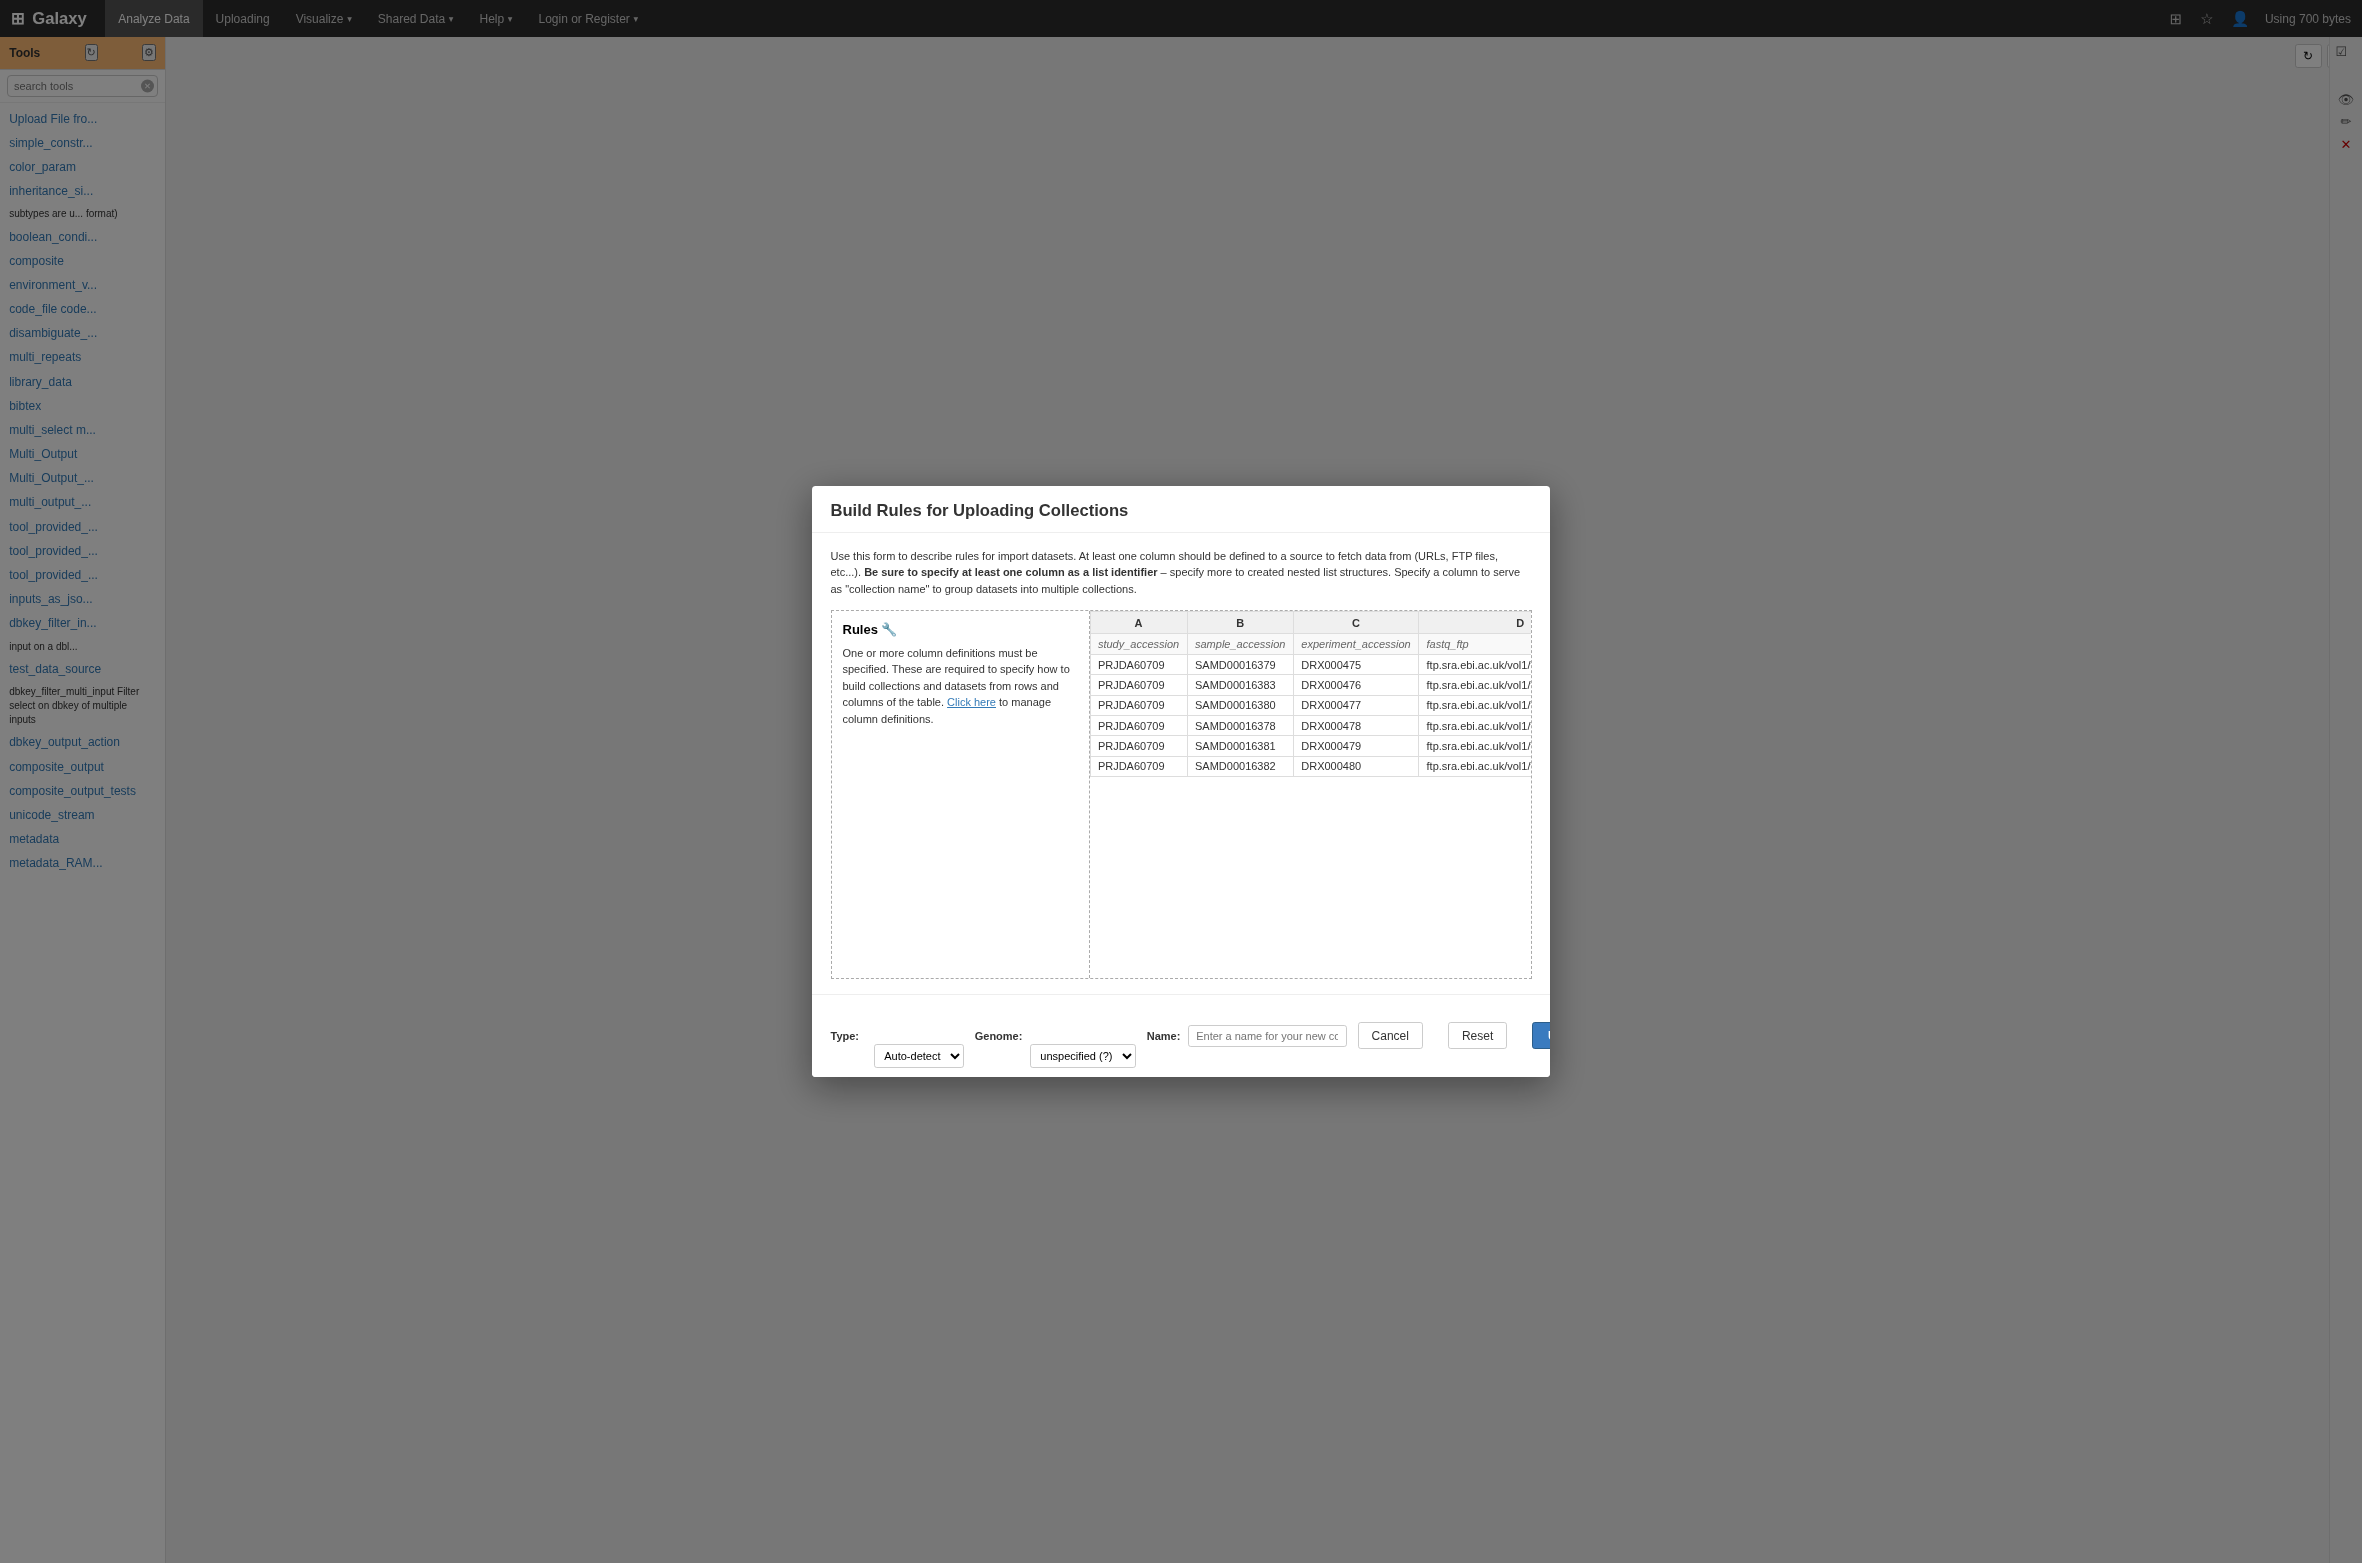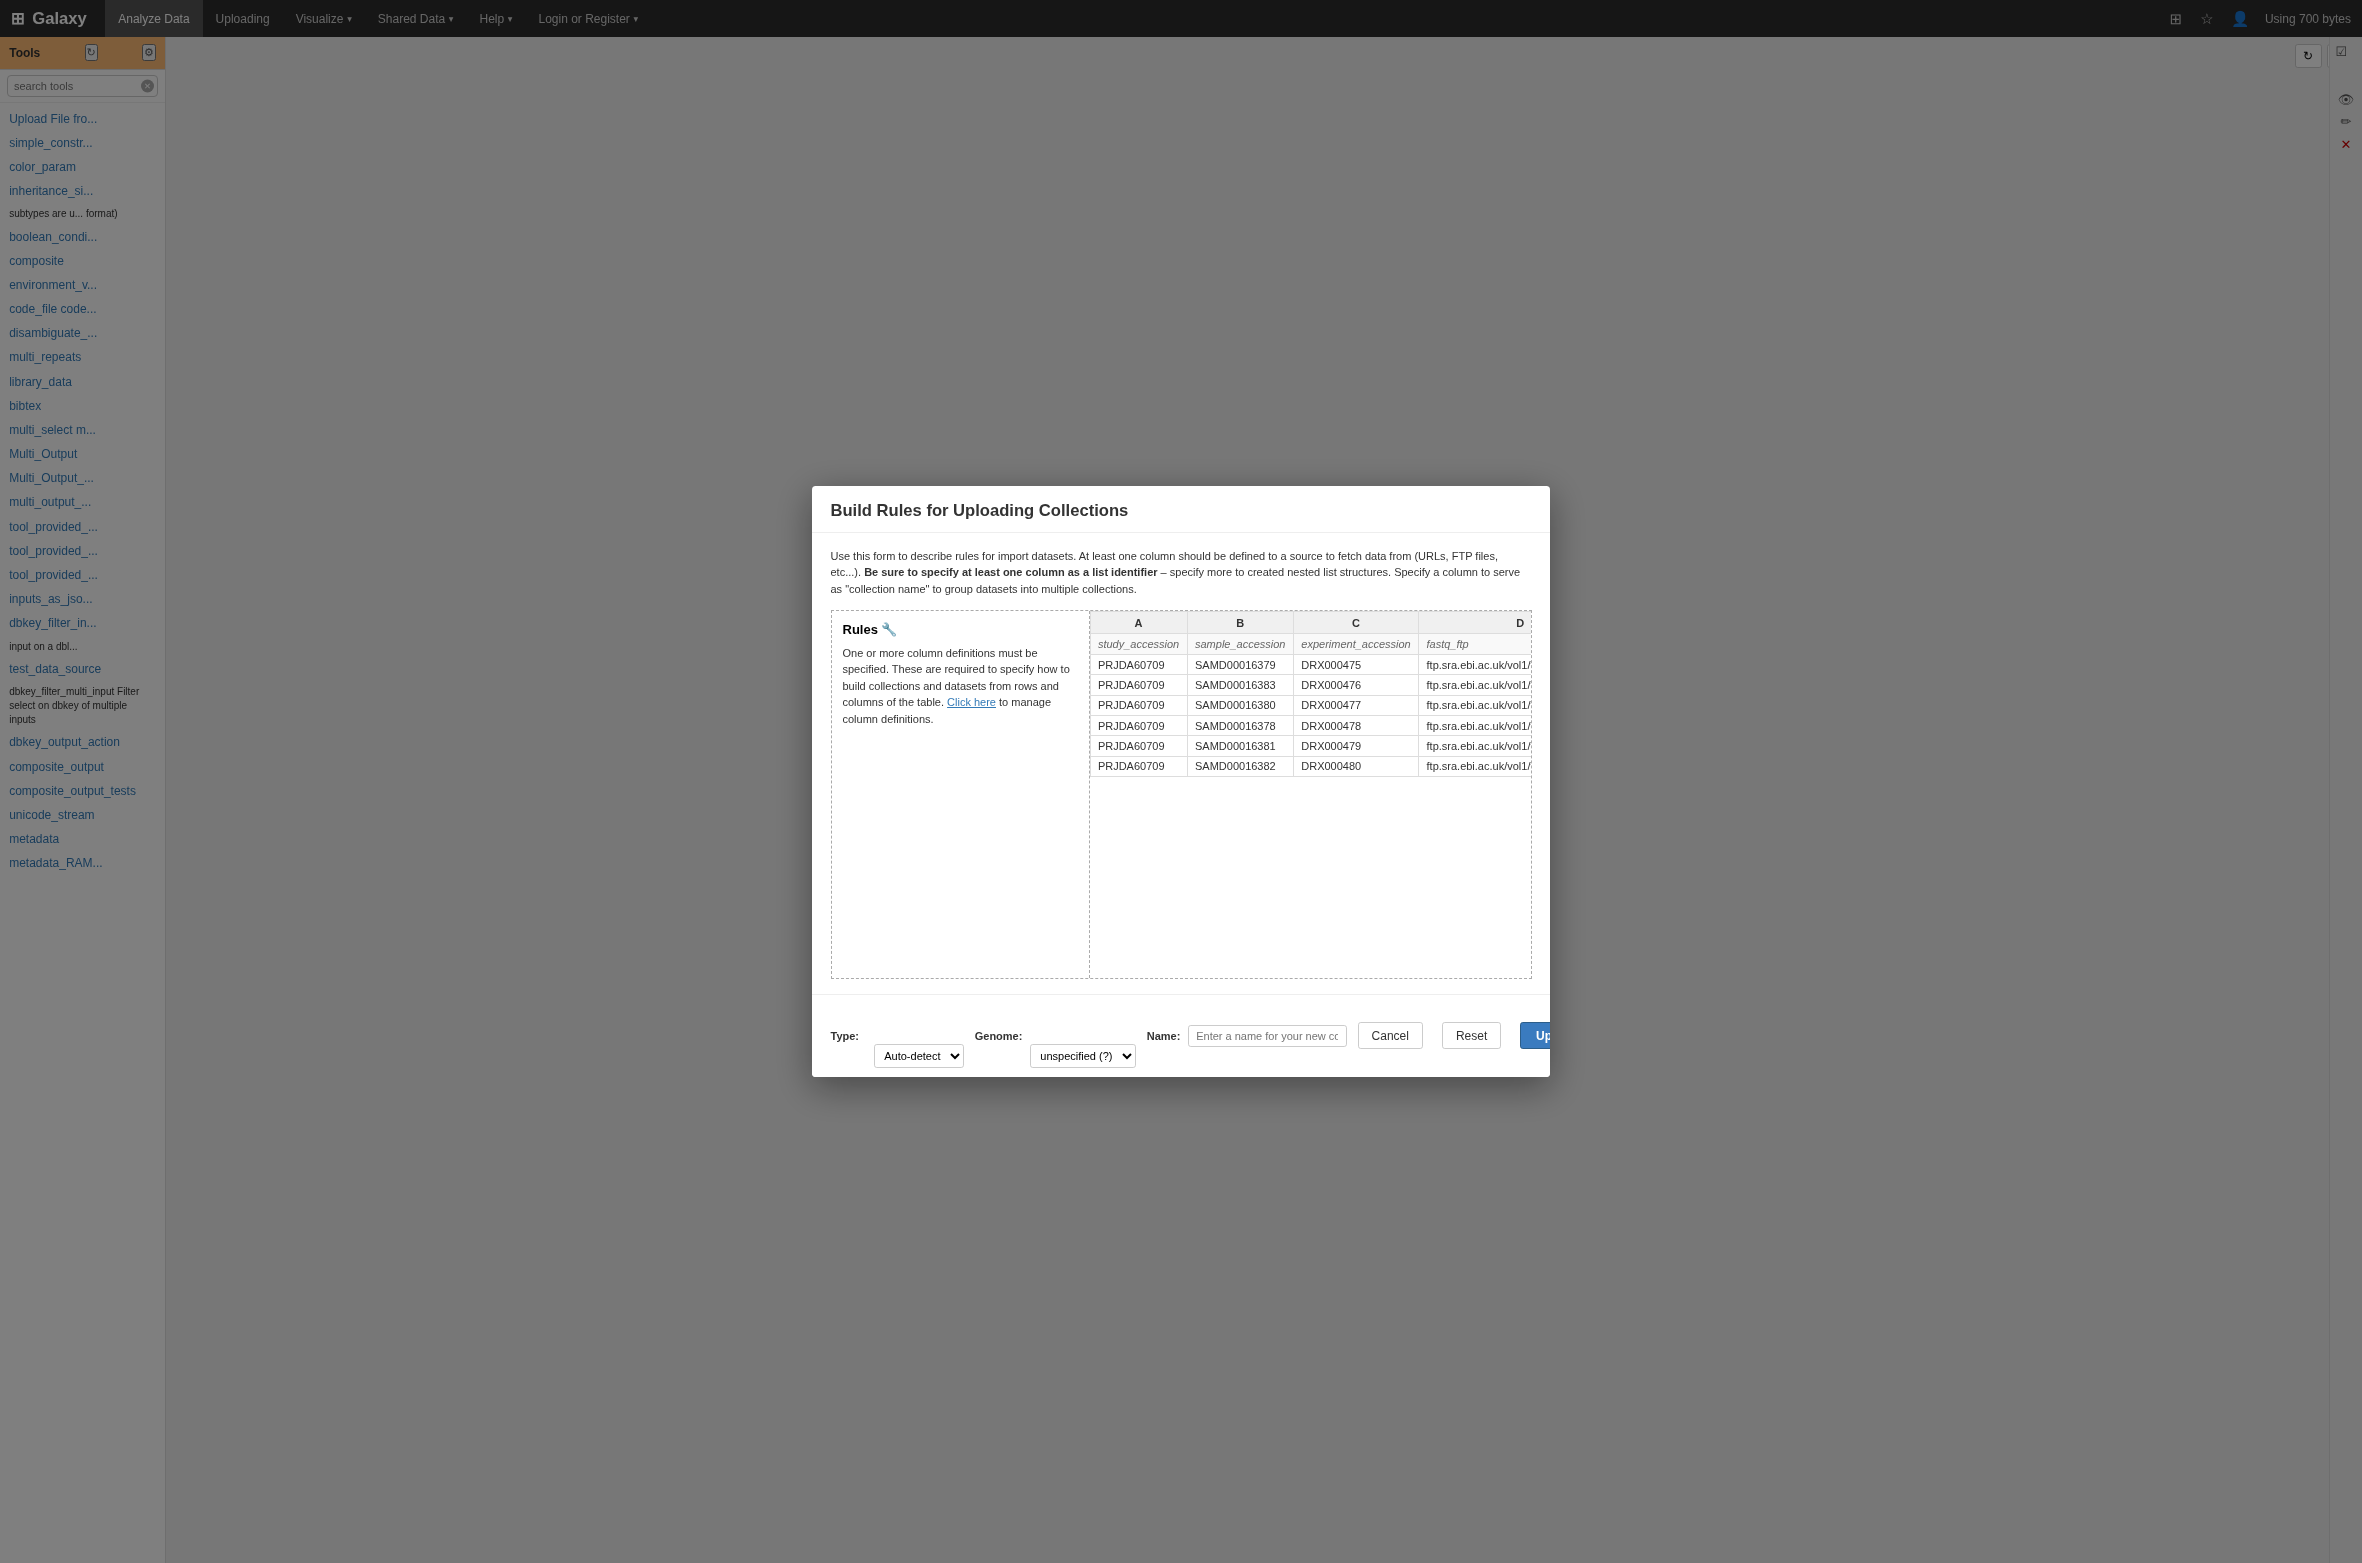--- a/index.html
+++ b/index.html
@@ -276,21 +276,21 @@
     .footer-input {
       border: 0.9px solid #ccc;
       border-radius: 2.8px;
       padding: 3.7px 7.4px;
       font-size: 11px;
       flex: 1;
       color: #999;
     }
     .footer-actions {
       display: flex;
-      gap: 19px;
+      gap: 25px;
       margin-left: auto;
     }
     .btn-default {
       border: 0.9px solid #ccc;
       background: #fff;
       border-radius: 2.8px;
       padding: 5.5px 13px;
       font-size: 12px;
       cursor: pointer;
       color: #333;

